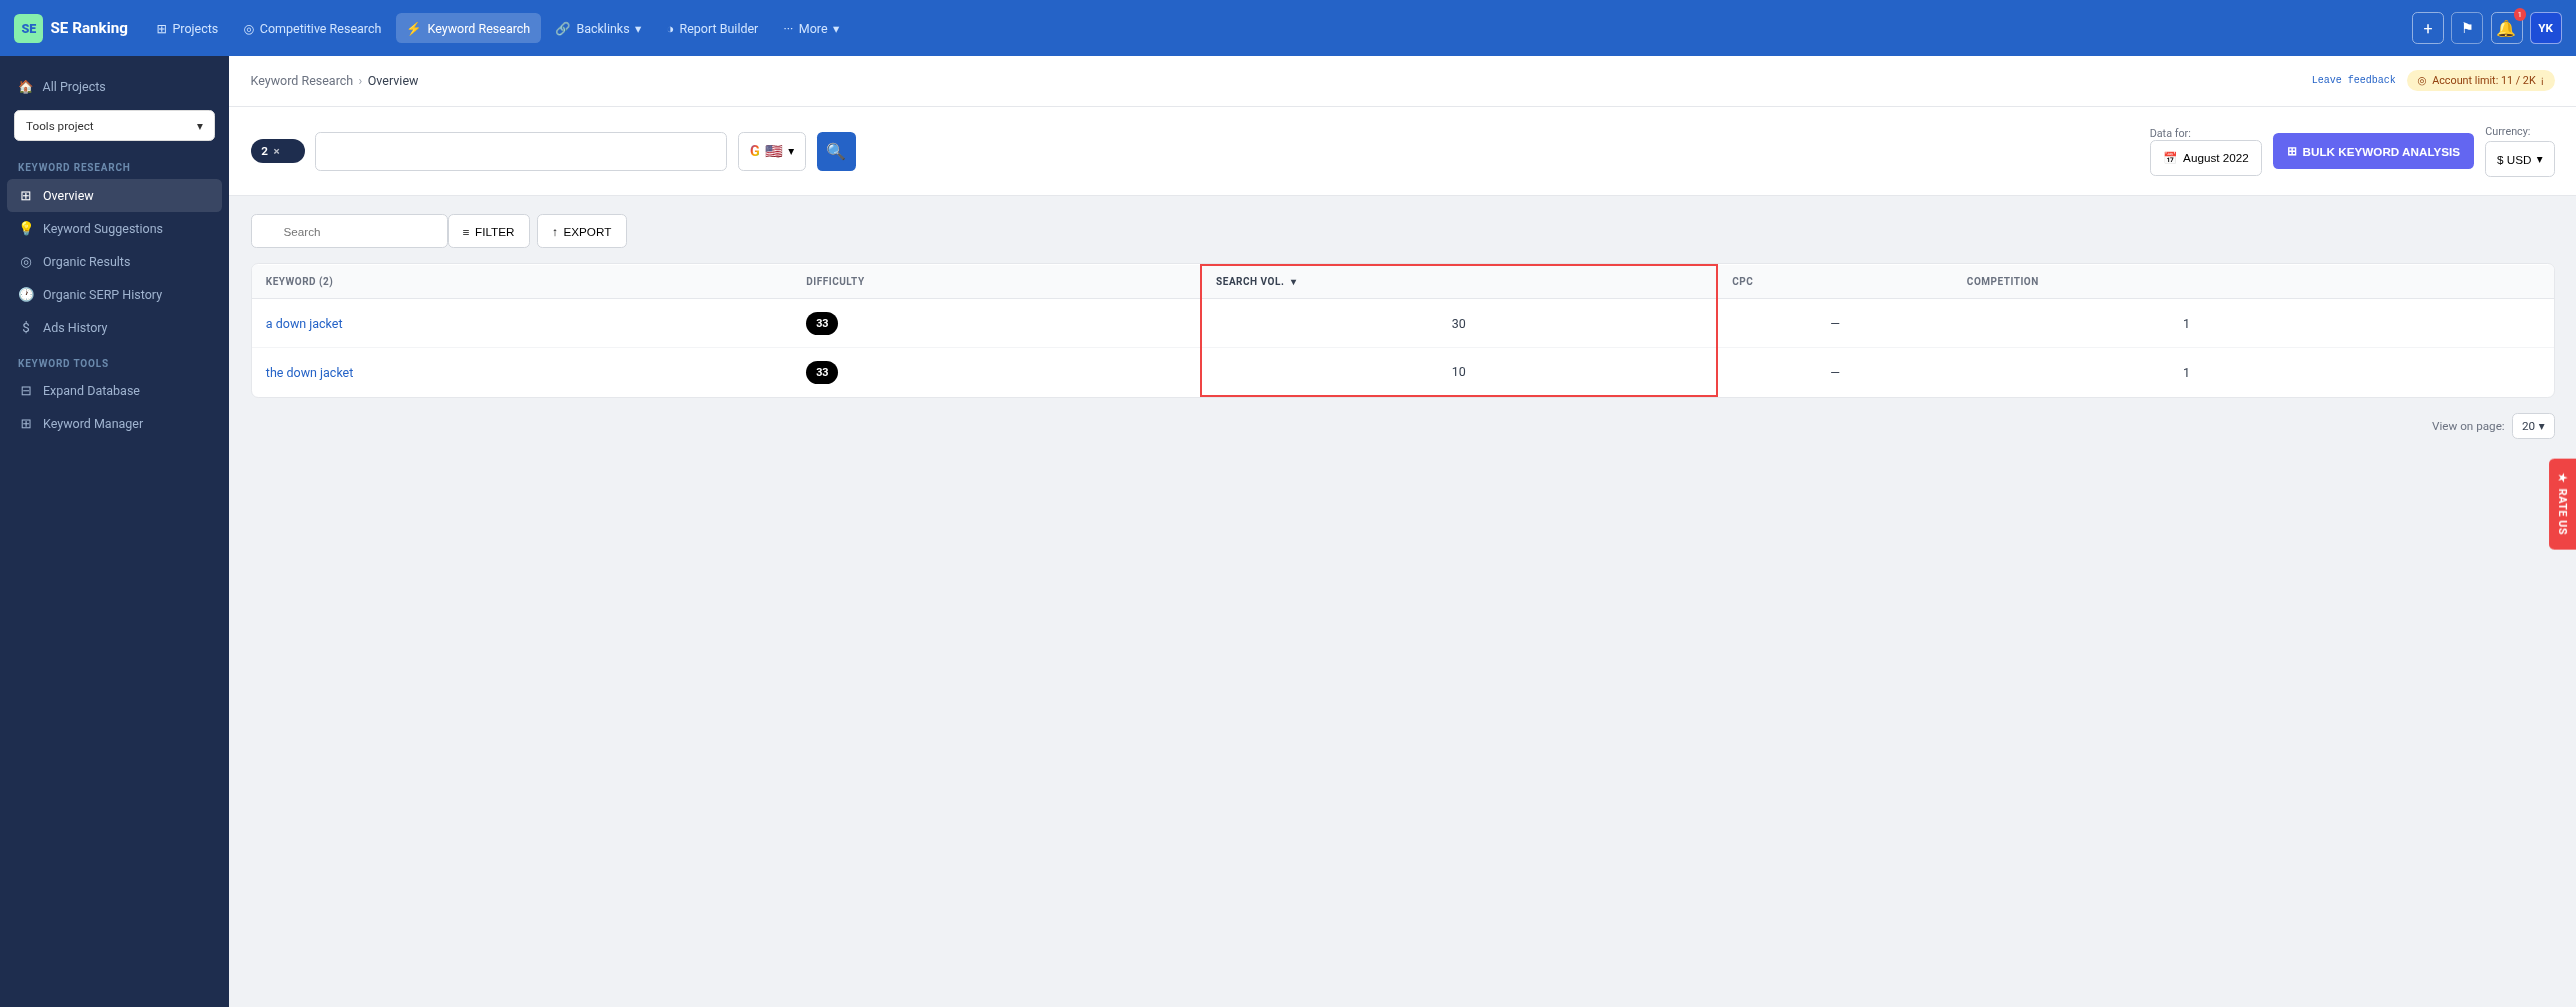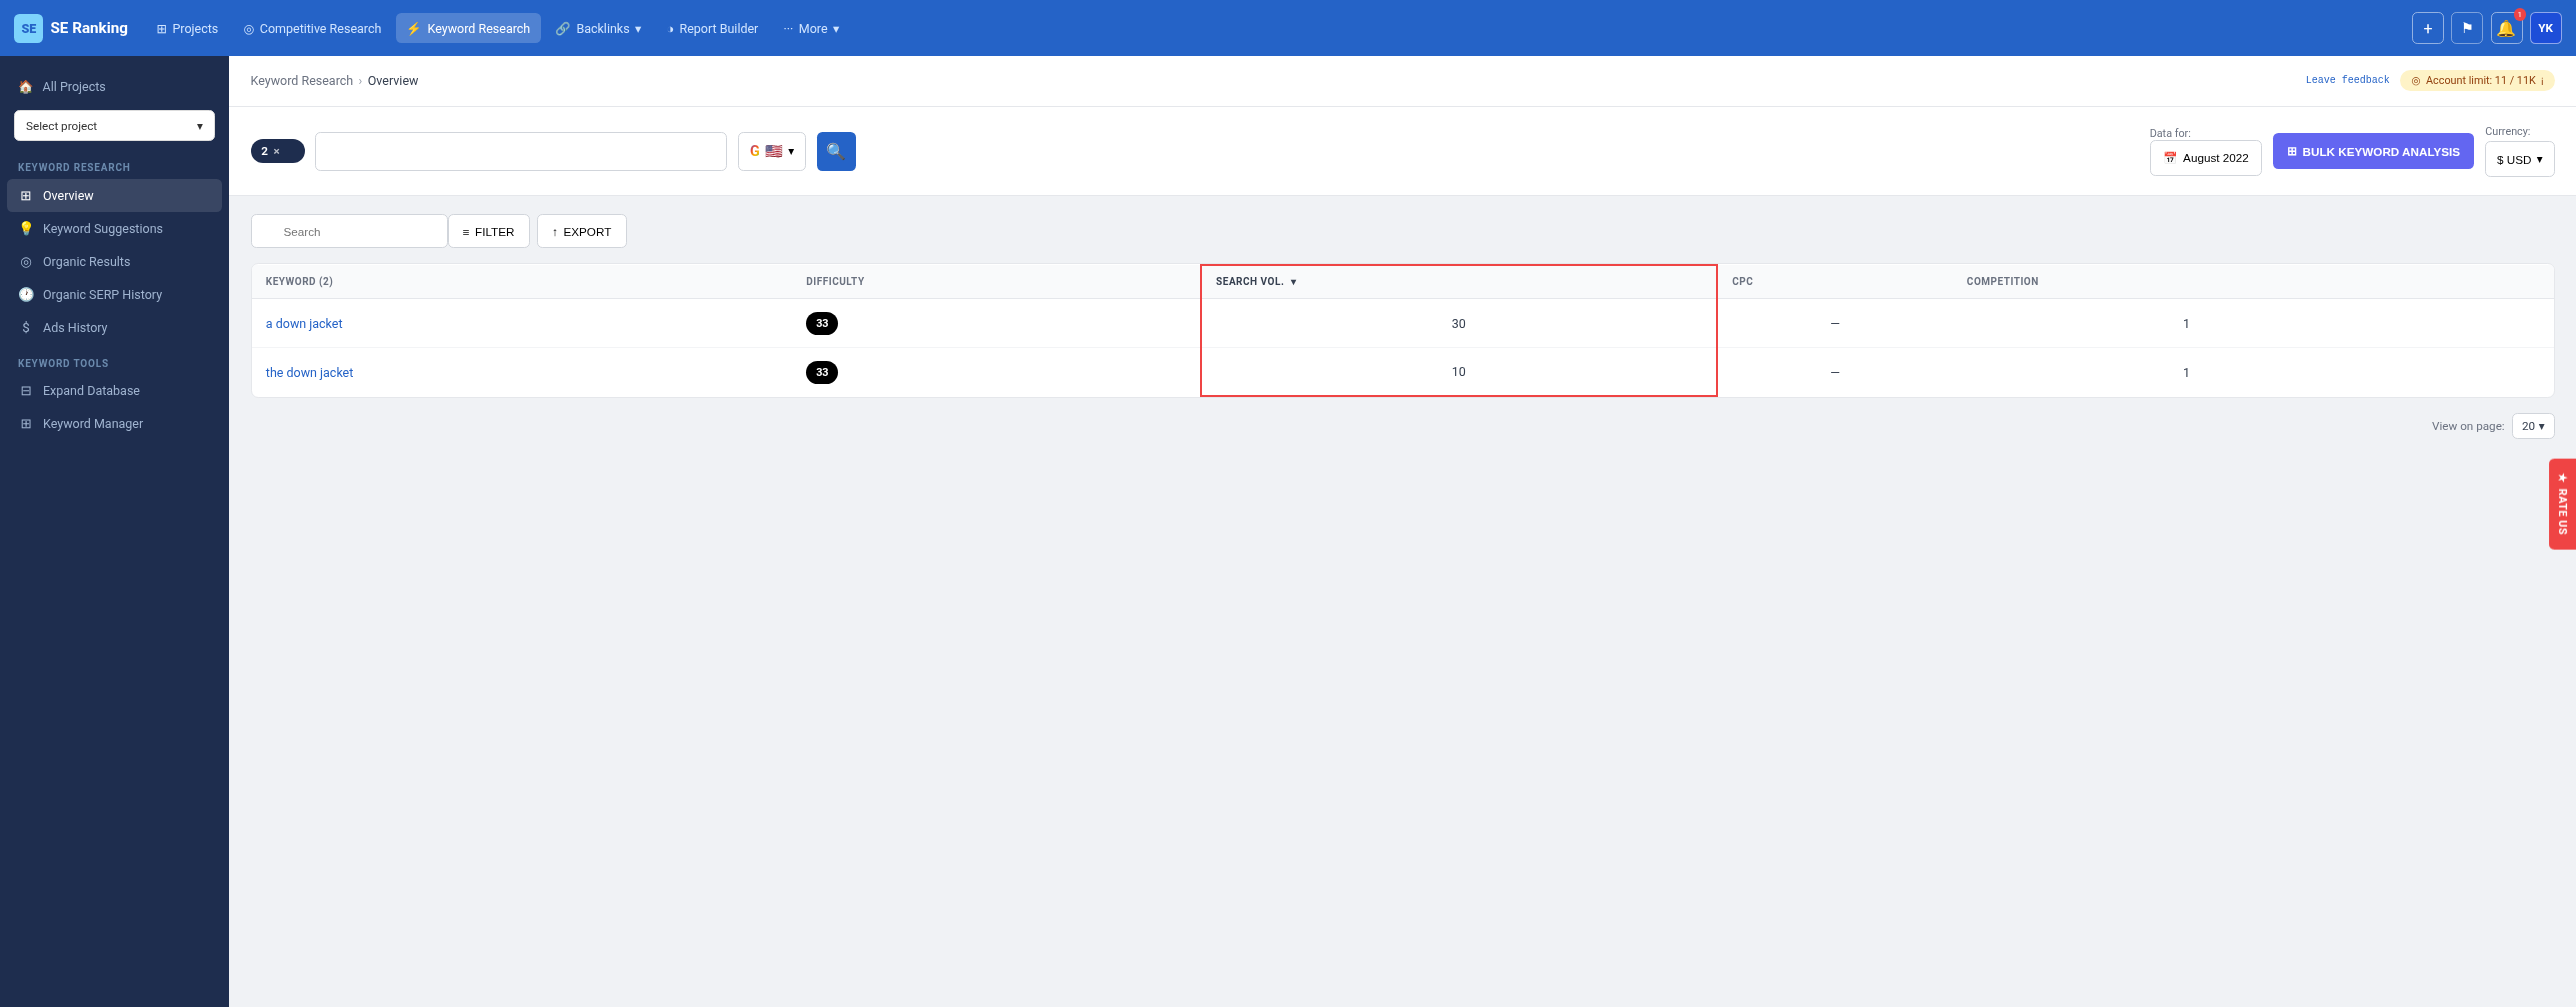--- a/index.html
+++ b/index.html
@@ -16,21 +16,21 @@
       position: fixed;
       top: 0; left: 0; right: 0;
       z-index: 100;
     }
     .nav-logo {
       display: flex; align-items: center; gap: 7.2px;
       color: #fff; font-weight: 700; font-size: 15.2px;
       margin-right: 14.3px;
     }
     .nav-logo-icon {
-      background: #7dd3fc; color: #2563c7;
+      background: #86efac; color: #2563c7;
       width: 29px; height: 29px; border-radius: 5.4px;
       display: flex; align-items: center; justify-content: center;
       font-weight: 900; font-size: 12.5px;
     }
     .nav-item {
       display: flex; align-items: center; gap: 5.4px;
       color: #d0e4ff; font-size: 12.5px; padding: 7.2px 10.8px;
       border-radius: 5.4px; cursor: pointer; white-space: nowrap;
       text-decoration: none;
     }
@@ -375,21 +375,21 @@
 </nav>
 
 <div class="layout">
 
   <aside class="sidebar">
     <div class="sidebar-all-projects">
       <span>🏠</span>
       <span>All Projects</span>
     </div>
     <div class="sidebar-select">
-      <span>Select project</span>
+      <span>Tools project</span>
       <span>▾</span>
     </div>
 
     <div class="sidebar-section-label">Keyword Research</div>
 
     <div class="sidebar-item active">
       <span class="sidebar-icon">⊞</span>
       <span>Overview</span>
     </div>
     <div class="sidebar-item">
@@ -426,21 +426,21 @@
     <div class="main-header">
       <div class="breadcrumb">
         <span>Keyword Research</span>
         <span class="breadcrumb-sep">›</span>
         <span class="breadcrumb-current">Overview</span>
       </div>
       <div class="header-right">
         <a class="leave-feedback">Leave feedback</a>
         <div class="account-limit">
           <span>◎</span>
-          <span>Account limit: 11 / 11K</span>
+          <span>Account limit: 11 / 2K</span>
           <span style="font-size:10px;">ℹ</span>
         </div>
       </div>
     </div>
 
     <div class="search-area">
       <div class="keyword-badge">
         <span>2</span>
         <span class="keyword-badge-x">×</span>
       </div>

